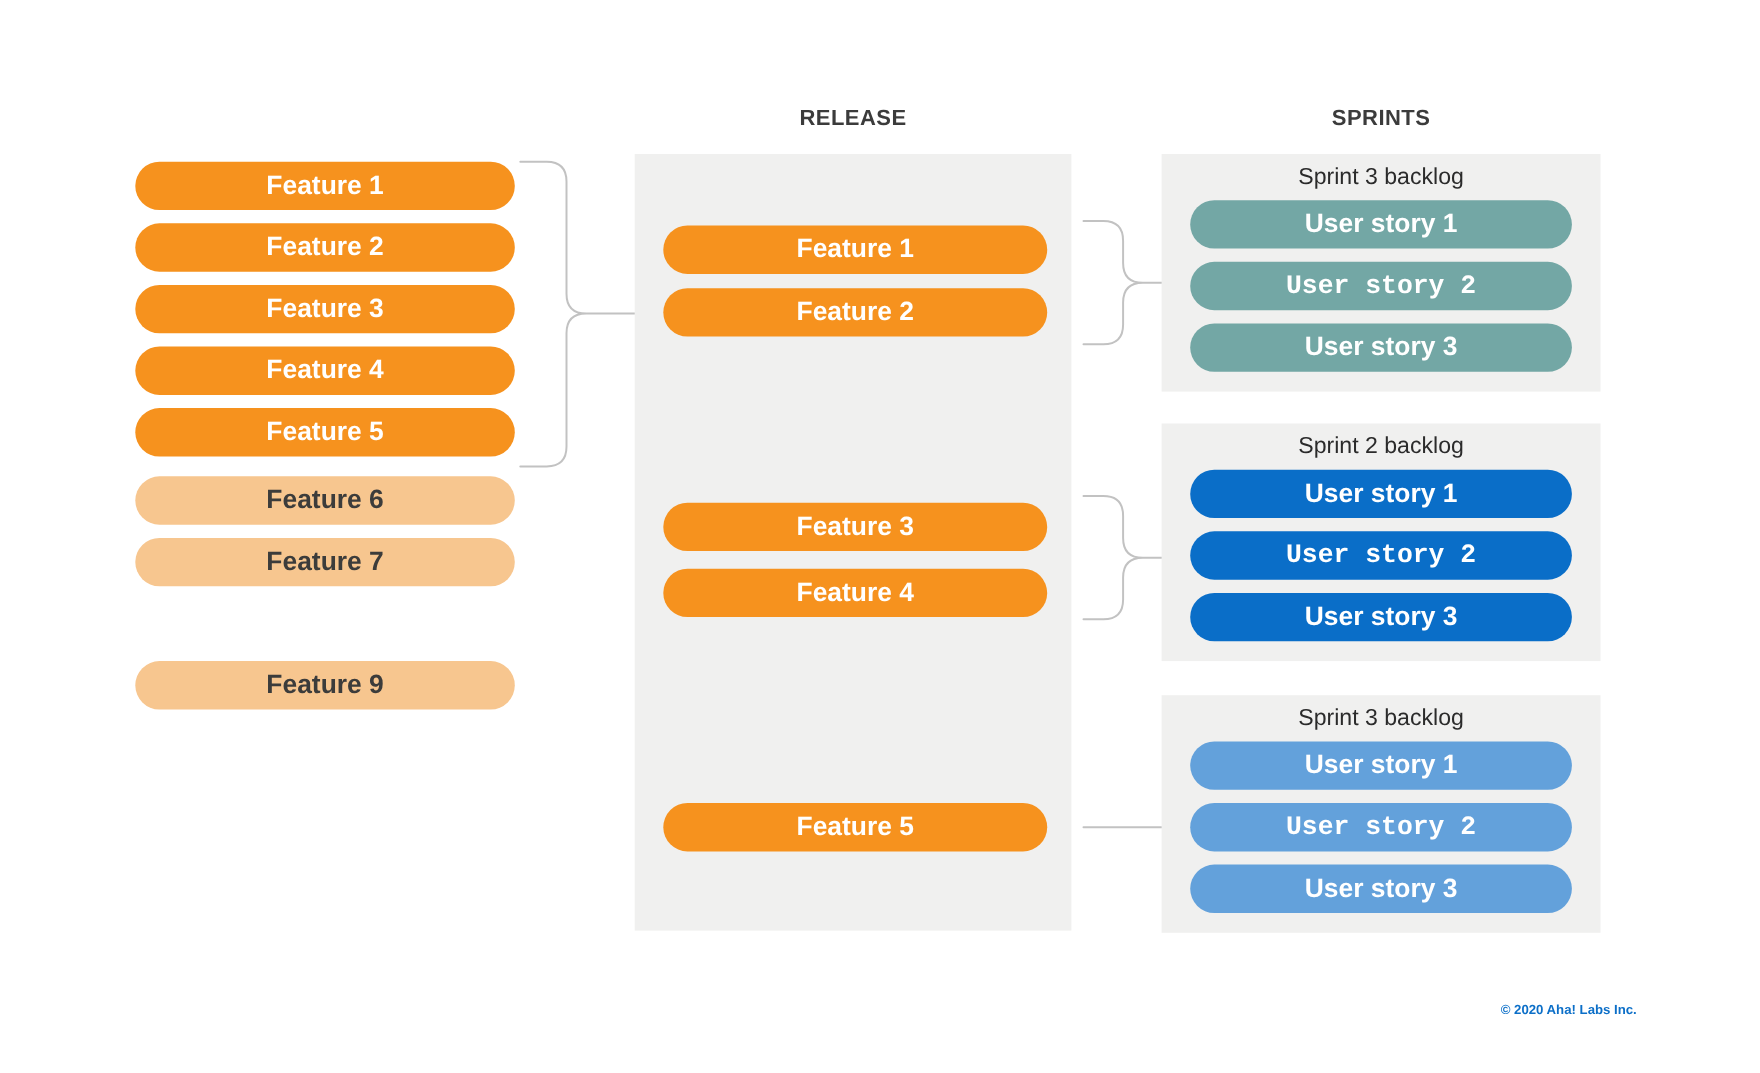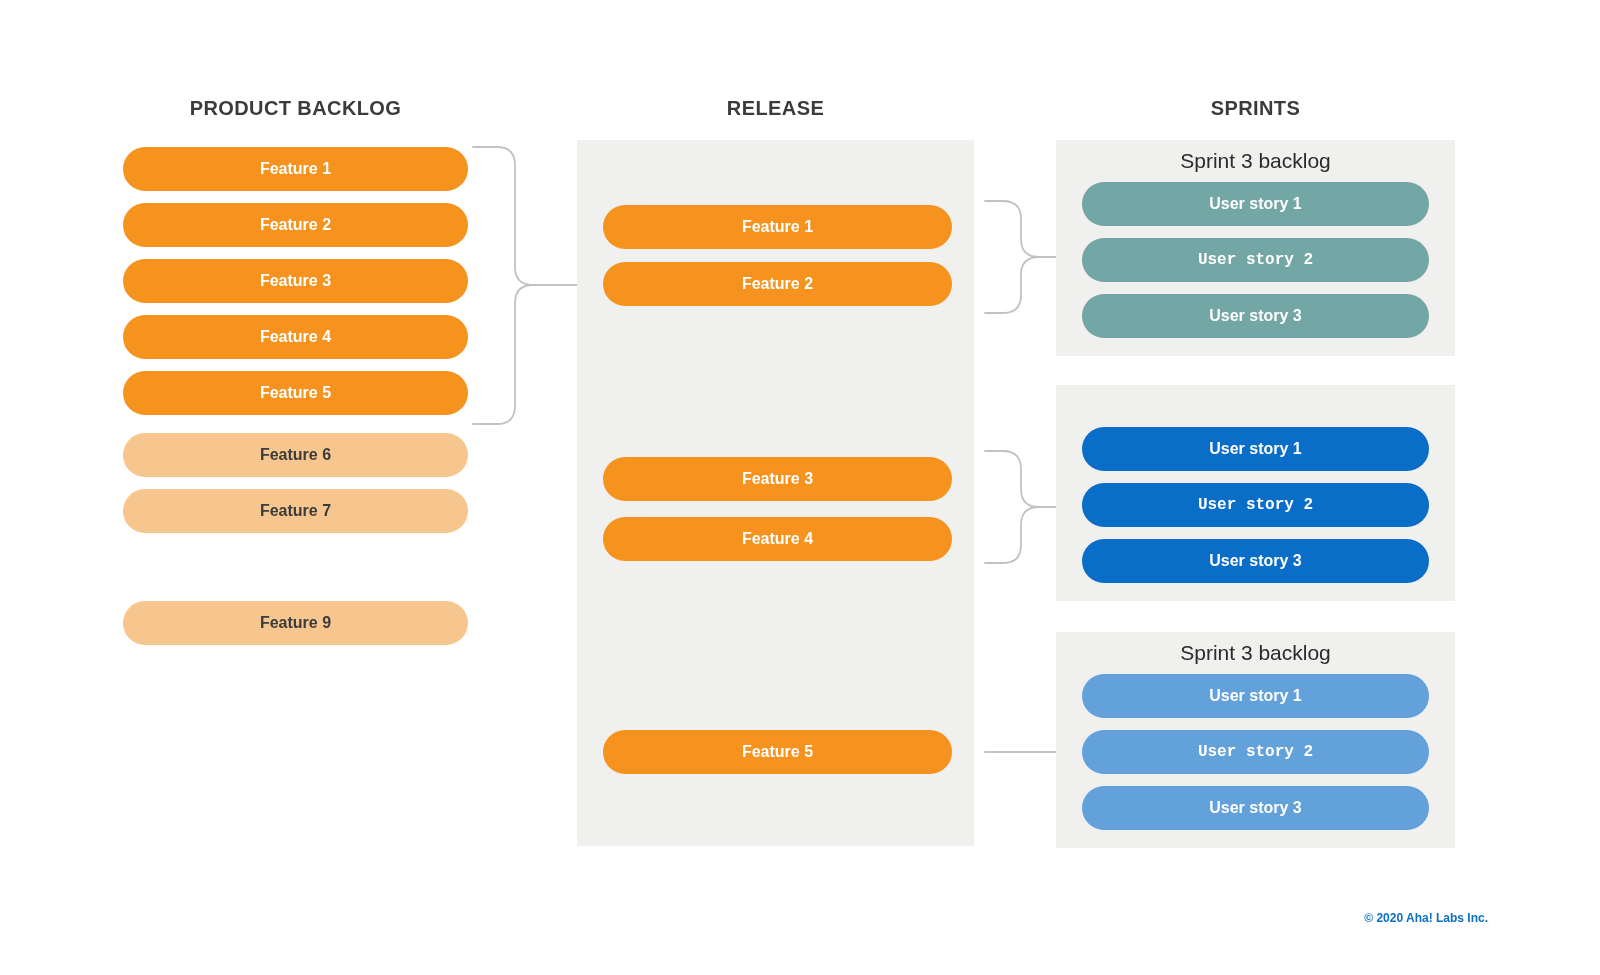--- a/index.html
+++ b/index.html
@@ -40,21 +40,21 @@
   .hdr-release{left:577px;width:397px;}
   .hdr-sprints{left:1056px;width:399px;}
 
   .pill{
     position:absolute;
     height:44px;
     border-radius:22px;
     display:flex;
     align-items:center;
     justify-content:center;
-    font-size:16px;
+    font-size:24px;
     font-weight:bold;
     color:#ffffff;
   }
   
   .pb-pill{left:123px;width:345px;background:var(--orange_dark);}
   .pb-pill.light{background:var(--orange_light);color:var(--pill_dark_text);}
 
   
   .release-panel{
     position:absolute;
@@ -104,21 +104,20 @@
     font-size:12px;
     font-weight:bold;
     color:var(--footer_blue);
   }
 </style>
 </head>
 <body>
 
 <div class="canvas">
 
-  <div class="col-header hdr-backlog">PRODUCT BACKLOG</div>
   <div class="col-header hdr-release">RELEASE</div>
   <div class="col-header hdr-sprints">SPRINTS</div>
 
   <svg class="connector-layer" viewBox="0 0 1600 975" xmlns="http://www.w3.org/2000/svg">
     <path d="M473 147 H497 Q515 147 515 165 V267 Q515 285 533 285 Q515 285 515 303 V406 Q515 424 497 424 H473 M533 285 H577"></path>
     <path d="M985 201 H1003 Q1021 201 1021 219 V239 Q1021 257 1039 257 Q1021 257 1021 275 V295 Q1021 313 1003 313 H985 M1039 257 H1056"></path>
     <path d="M985 451 H1003 Q1021 451 1021 469 V489 Q1021 507 1039 507 Q1021 507 1021 525 V545 Q1021 563 1003 563 H985 M1039 507 H1056"></path>
     <path d="M985 752 H1056"></path>
   </svg>
 
@@ -140,20 +139,21 @@
   </div>
 
   <div class="sprint-panel sprint-1" style="top:140px">
     <div class="sprint-title">Sprint 3 backlog</div>
     <div class="pill sp-pill row1">User story 1</div>
     <div class="pill sp-pill row2">User story 2</div>
     <div class="pill sp-pill row3">User story 3</div>
   </div>
 
   <div class="sprint-panel sprint-2" style="top:385px">
+    <div class="sprint-title">Sprint 2 backlog</div>
     <div class="pill sp-pill row1">User story 1</div>
     <div class="pill sp-pill row2">User story 2</div>
     <div class="pill sp-pill row3">User story 3</div>
   </div>
 
   <div class="sprint-panel sprint-3" style="top:632px">
     <div class="sprint-title">Sprint 3 backlog</div>
     <div class="pill sp-pill row1">User story 1</div>
     <div class="pill sp-pill row2">User story 2</div>
     <div class="pill sp-pill row3">User story 3</div>

